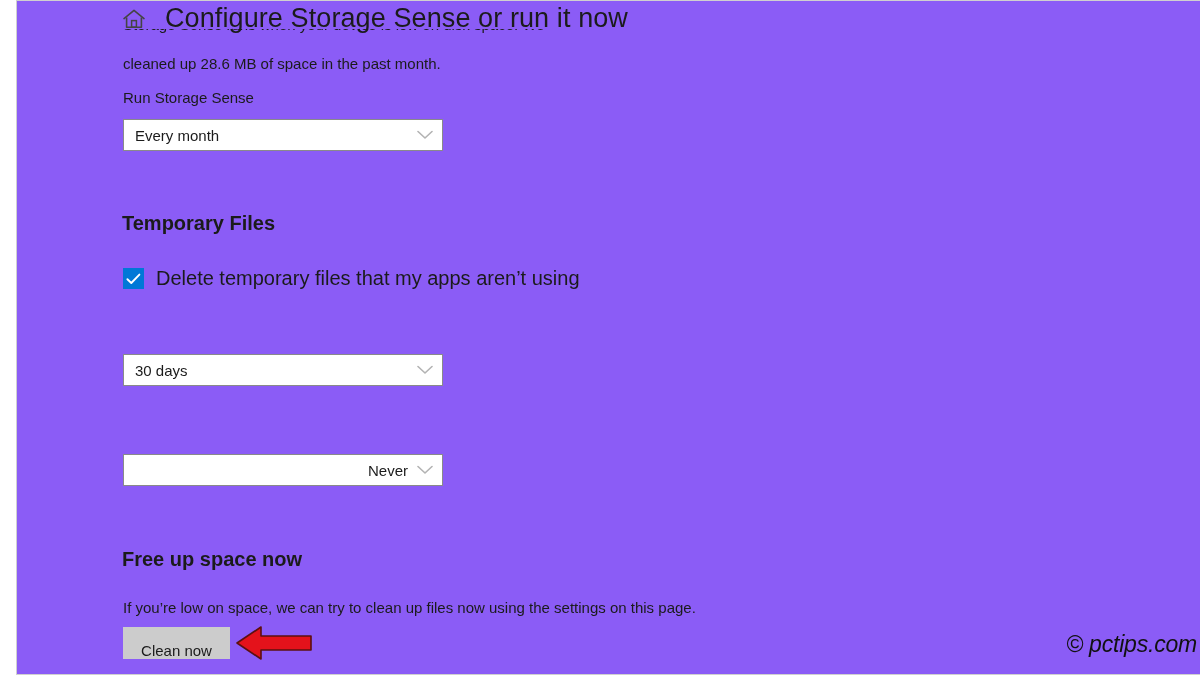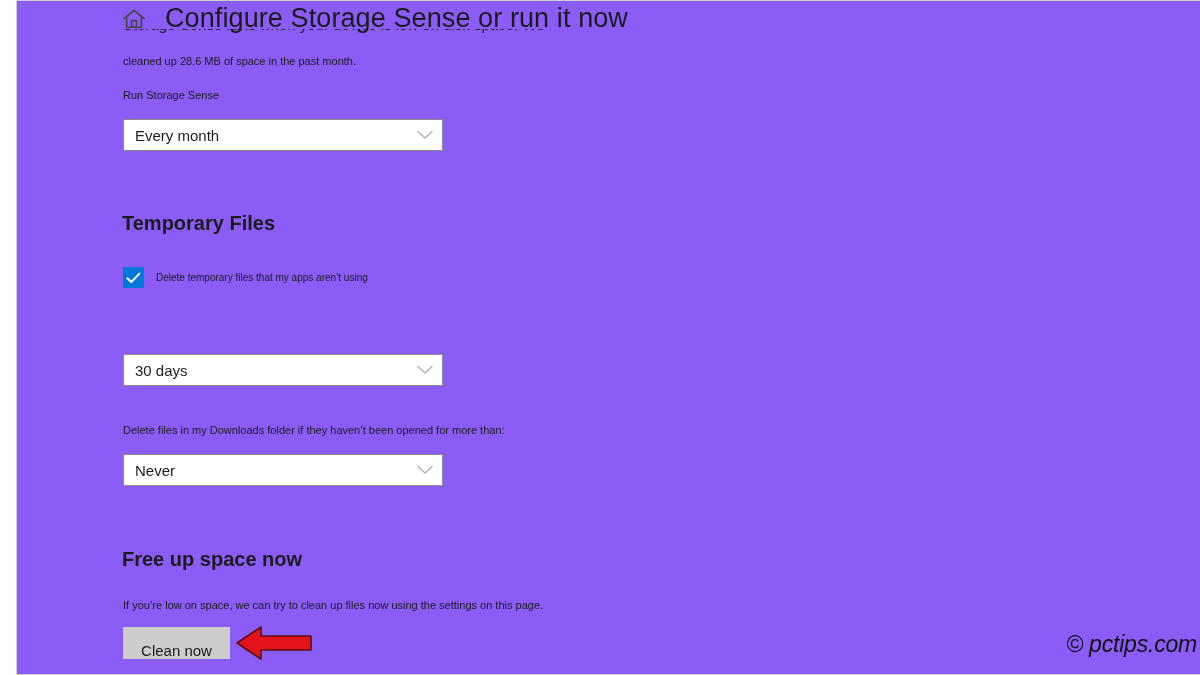--- a/index.html
+++ b/index.html
@@ -60,21 +60,21 @@
     font-size: 15px;
     color: #1b1b1b;
     position: relative;
     top: -13px;
     white-space: nowrap;
   }
 
   
   .body-text {
     position: absolute;
-    font-size: 11px;
+    font-size: 15px;
     color: #1b1b1b;
     white-space: nowrap;
     line-height: 1.25;
   }
   .section-head {
     position: absolute;
     font-size: 20px;
     font-weight: 700;
     color: #1b1b1b;
     white-space: nowrap;
@@ -125,21 +125,21 @@
     border: 1px solid #0078d7;
     box-sizing: border-box;
     display: flex;
     align-items: center;
     justify-content: center;
     flex: 0 0 auto;
     cursor: default;
   }
   .checkbox svg { display: block; }
   .checkrow .lbl {
-    font-size: 10px;
+    font-size: 20px;
     color: #1b1b1b;
     white-space: nowrap;
   }
 
   
   .btn-clean {
     position: absolute;
     left: 106px;
     top: 626px;
     width: 107px;
@@ -227,23 +227,22 @@
 
   <div class="combo" style="left:106px; top:353px;justify-content:flex-end;">
     <span class="val">30 days</span>
     <span class="chev">
       <svg width="16" height="10" viewBox="0 0 16 10" xmlns="http://www.w3.org/2000/svg">
         <path d="M1 1.5 L8 8 L15 1.5" fill="none" stroke="#b3b3b3" stroke-width="1.6" stroke-linecap="round" stroke-linejoin="round"></path>
       </svg>
     </span>
   </div>
 
-  <div class="body-text" style="left:106px; top:423px;">Delete files in my Downloads folder if they haven’t been opened for more than:</div>
-
-  <div class="combo" style="left:106px; top:453px;">
+
+  <div class="combo" style="left:106px; top:453px;text-align:right;">
     <span class="val">Never</span>
     <span class="chev">
       <svg width="16" height="10" viewBox="0 0 16 10" xmlns="http://www.w3.org/2000/svg">
         <path d="M1 1.5 L8 8 L15 1.5" fill="none" stroke="#b3b3b3" stroke-width="1.6" stroke-linecap="round" stroke-linejoin="round"></path>
       </svg>
     </span>
   </div>
 
   <div class="section-head" style="left:105px; top:548px;">Free up space now</div>
 

